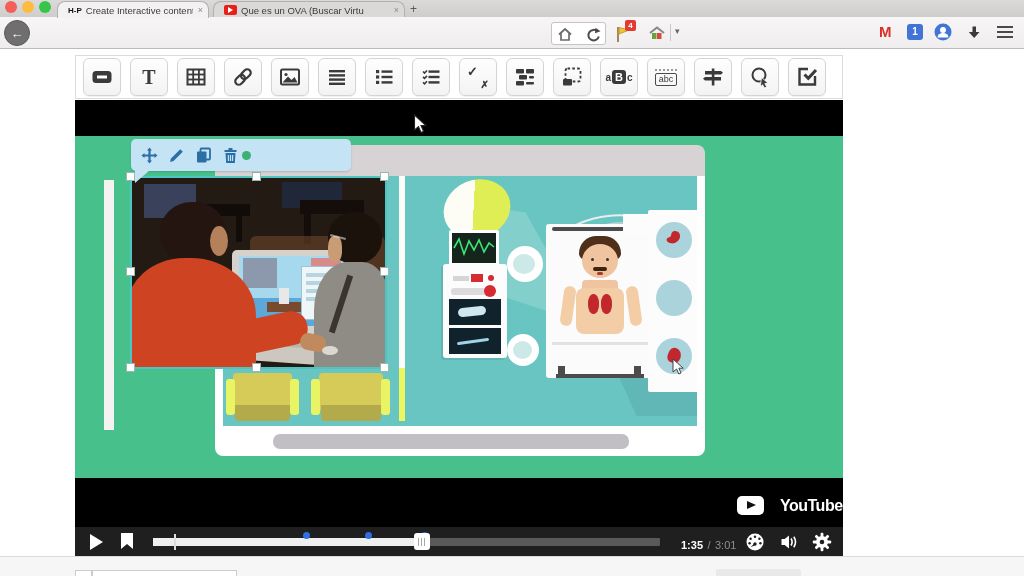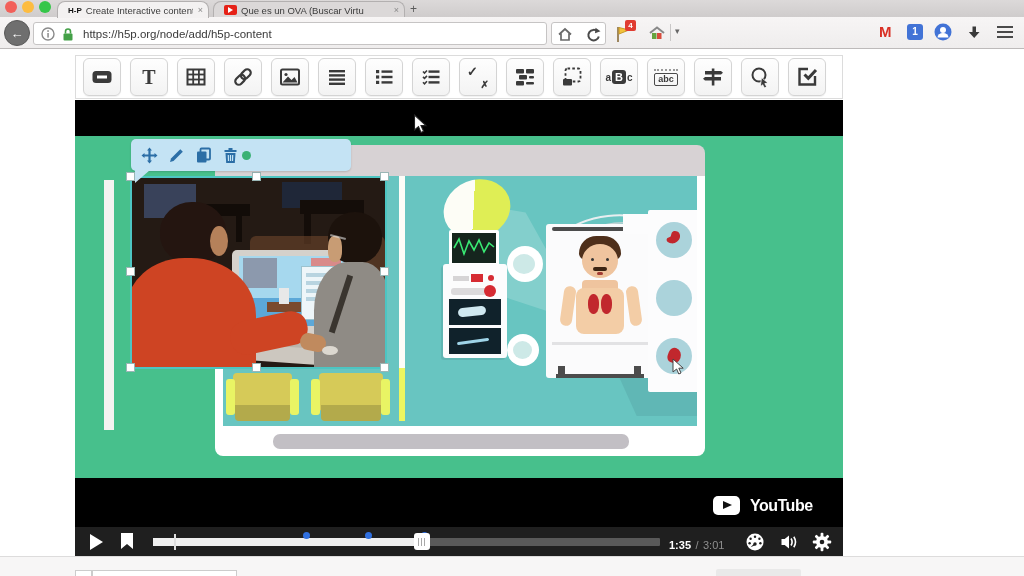--- a/index.html
+++ b/index.html
@@ -19,21 +19,21 @@
   
   #h5ptoolbar{left:75px;top:55px;width:768px;height:44px;background:#fff;border:1px solid #dcdcdc;box-sizing:border-box;display:flex;align-items:center;padding-left:7px;gap:9px;}
   .tb-btn{width:36px;height:36px;border:1px solid #d4d4d4;border-radius:6px;background:linear-gradient(#fefefe,#f3f3f3);box-shadow:0 1px 1px rgba(0,0,0,.06);display:flex;align-items:center;justify-content:center;flex:0 0 auto;}
   .glyphT{font-family:"Liberation Serif",serif;font-weight:bold;font-size:20px;color:#3a3a3a;line-height:1;}
   .tf{position:relative;width:22px;height:22px;color:#3a3a3a;}
   .tf .t{position:absolute;left:0;top:-2px;font-size:13px;font-weight:bold;}
   .tf .f{position:absolute;right:0;bottom:-2px;font-size:10px;font-weight:bold;}
   .aBc{font-size:10px;font-weight:bold;color:#3a3a3a;display:flex;align-items:center;}
   .aBc .mid{background:#3a3a3a;color:#fff;border-radius:3px;padding:1px 3px;margin:0 1px;font-size:11px;}
   .abcwrap{border-top:2px dotted #9a9a9a;padding-top:2px;}
-  .abcbox{border:1.5px solid #4a4a4a;border-radius:2px;font-size:9px;font-weight:bold;color:#3a3a3a;padding:0 3px;line-height:11px;}
+  .abcbox{border:1.5px solid #4a4a4a;border-radius:2px;font-size:9px;font-weight:normal;color:#3a3a3a;padding:0 3px;line-height:11px;}
   
   #video{left:75px;top:100px;width:768px;height:427px;background:#000;overflow:hidden;}
   #green{left:0;top:36px;width:768px;height:342px;background:#47c08c;}
   #cartoonhdr{left:140px;top:9px;width:490px;height:31px;background:#d7d2d4;border-radius:8px 8px 0 0;}
   #cartoonbody{left:140px;top:40px;width:490px;height:280px;background:#fff;border-radius:0 0 8px 8px;}
   #teal{left:8px;top:0;width:474px;height:250px;background:#68c5c1;overflow:hidden;}
   .white{background:#fcfcfd;}
   
   #photo{left:55px;top:40px;width:253px;height:189px;border:2px solid #4dc5c2;background:#241a14;overflow:hidden;z-index:5;}
   .handle{width:7px;height:7px;background:#fff;border:1px solid #9ab6b5;z-index:7;}
@@ -76,32 +76,20 @@
   </div>
 
   <span class="a" style="left:410px;top:2px;font-size:12px;color:#5a5a5a;">+</span>
 
   <div id="navbar" class="a"></div>
 
   <div class="a" style="left:4px;top:20px;width:24px;height:24px;border-radius:50%;background:#6f6f6f;border:1px solid #585858;display:flex;align-items:center;justify-content:center;">
     <span style="color:#fff;font-size:13px;line-height:1;">←</span>
   </div>
 
-  <div class="a field" style="left:33px;top:22px;width:512px;">
-    <svg width="16" height="16" style="margin-left:6px;">
-        <circle cx="8" cy="8" r="6" fill="none" stroke="#8a8a8a" stroke-width="1.4"></circle>
-        <rect x="7.3" y="7" width="1.5" height="4.6" fill="#8a8a8a"></rect>
-        <rect x="7.3" y="4.2" width="1.5" height="1.7" fill="#8a8a8a"></rect>
-      </svg>
-    <svg width="18" height="16" style="margin-left:3px;">
-        <rect x="4.5" y="7.5" width="9" height="7" rx="1" fill="#43a047"></rect>
-        <path d="M6.5 7.5 V5.5 a2.5 2.5 0 0 1 5 0 V7.5" stroke="#43a047" stroke-width="1.6" fill="none"></path>
-      </svg>
-    <span class="urltext" style="margin-left:6px;">https://h5p.org/node/add/h5p-content</span>
-  </div>
 
   <div class="a field" style="left:551px;top:22px;width:53px;justify-content:space-around;">
     <svg width="18" height="18">
         <path d="M3 9.5 L9 4 L15 9.5 M5 8.6 V15 H13 V8.6" stroke="#6a6a6a" stroke-width="1.7" fill="none"></path>
       </svg>
     <svg width="18" height="18">
         <path d="M14.5 6.5 A5.3 5.3 0 1 0 15.8 11.5" fill="none" stroke="#4a4a4a" stroke-width="2"></path>
         <path d="M12.5 2.8 L17.5 6.3 L12 8.2 Z" fill="#4a4a4a"></path>
       </svg>
   </div>
@@ -435,21 +423,21 @@
             <line x1="10.7" y1="8" x2="10.5" y2="14" stroke="#c4e3f4" stroke-width="1.2"></line>
           </svg>
       </div>
       <div id="bubbletail" class="a"></div>
     </div>
 
     <svg class="a" width="15" height="21" style="left:338px;top:14px;z-index:20;">
         <path d="M1.5 1 L1.5 16 L5.5 12.6 L8 18.4 L10.6 17.2 L8 11.6 L13 11.6 Z" fill="#fff" stroke="#222" stroke-width="1.1"></path>
       </svg>
 
-    <div class="a" style="left:638px;top:396px;display:flex;align-items:center;gap:10px;">
+    <div class="a" style="left:662px;top:396px;display:flex;align-items:center;gap:16px;">
       <span style="position:relative;display:inline-block;width:27px;height:19px;background:#fff;border-radius:5px;">
         <span style="position:absolute;left:10px;top:5px;width:0;height:0;border-left:9px solid #101010;border-top:4.5px solid transparent;border-bottom:4.5px solid transparent;"></span>
       </span>
       <span style="color:#fff;font-size:16px;font-weight:bold;letter-spacing:-0.5px;">YouTube</span>
     </div>
   </div>
 
   <div id="player" class="a">
     <div class="a" style="left:15px;top:6.5px;width:0;height:0;border-left:13px solid #fff;border-top:8px solid transparent;border-bottom:8px solid transparent;"></div>
     <div class="a" style="left:46px;top:6px;width:12px;height:16px;background:#fff;clip-path:polygon(0 0,100% 0,100% 100%,50% 68%,0 100%);"></div>
@@ -461,21 +449,21 @@
       <div class="imark" style="left: calc(42.5% - 3.5px);"></div>
       <div class="imark" style="left: calc(53.5% - 3.5px);"></div>
       <div id="handle" style="left: calc(53% - 8px);">
           <i></i>
           <i></i>
           <i></i>
         </div>
     </div>
 
     <div class="a" style="left:594px;top:8px;white-space:nowrap;">
-      <span class="ptime" style="color:#fff;font-weight:bold;">1:35</span>
+      <span class="ptime" style="color:#fff;font-weight:bold;margin-left:12px;">1:35</span>
       <span class="ptime" style="color:#8f8f8f;">/</span>
       <span class="ptime" style="color:#8f8f8f;">3:01</span>
     </div>
 
     <svg class="a" width="20" height="20" style="left:670px;top:5px;">
         <circle cx="10" cy="10" r="8.5" fill="#fff"></circle>
         <g fill="#1f1f1f">
           <circle cx="10" cy="4.8" r="1.2"></circle>
           <circle cx="5.6" cy="6.8" r="1.2"></circle>
           <circle cx="14.4" cy="6.8" r="1.2"></circle>

